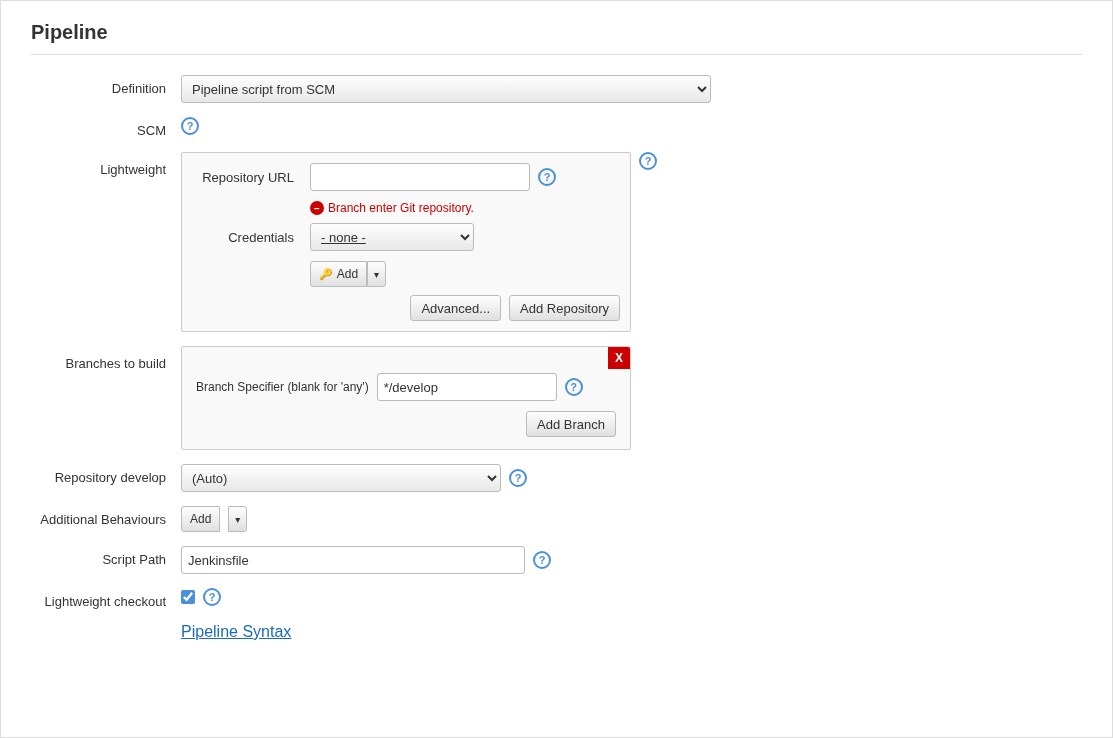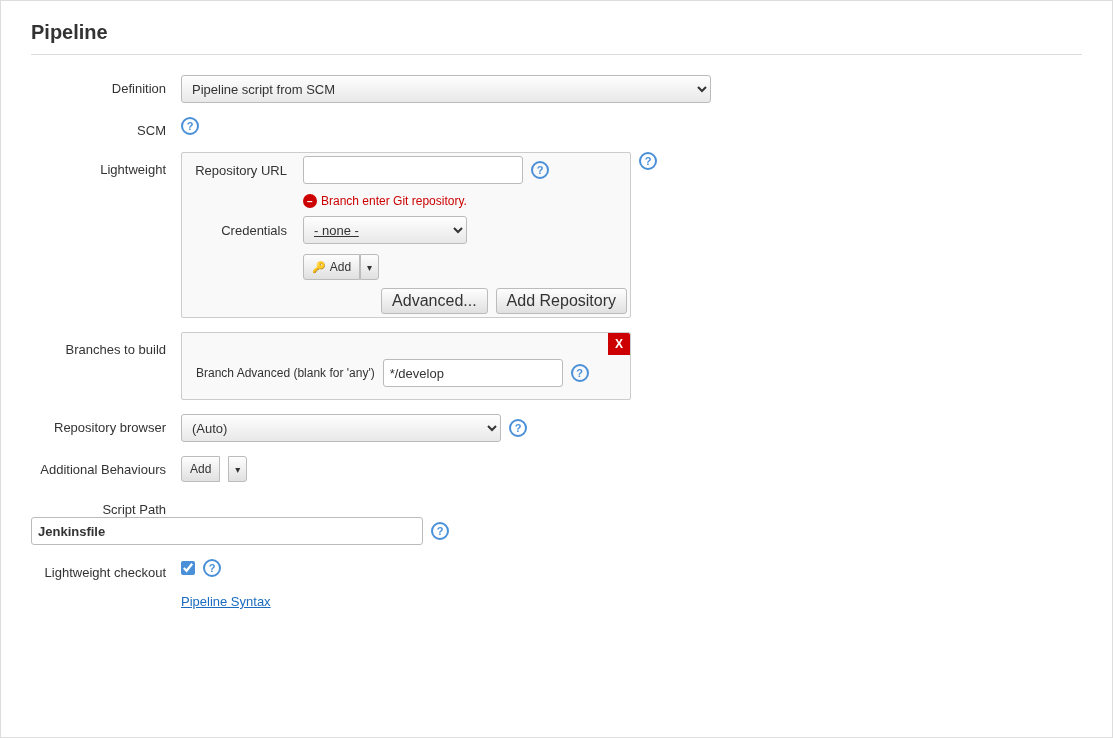--- a/index.html
+++ b/index.html
@@ -78,21 +78,21 @@
       border: 2px solid #4a90d9;
       color: #4a90d9;
       font-size: 11px;
       font-weight: bold;
       cursor: pointer;
       flex-shrink: 0;
     }
     .repositories-box {
       border: 1px solid #ccc;
       background: #f9f9f9;
-      padding: 3px;
+      padding: 10px;
       width: 450px;
       border-radius: 2px;
     }
     .repo-inner-row {
       display: flex;
       align-items: center;
       margin-bottom: 10px;
       gap: 8px;
     }
     .repo-label {
@@ -121,21 +121,21 @@
       display: inline-flex;
       align-items: center;
       justify-content: center;
       color: #fff;
       font-size: 10px;
       font-weight: bold;
       flex-shrink: 0;
     }
     .btn {
       padding: 4px 10px;
-      font-size: 16px;
+      font-size: 13px;
       border: 1px solid #bbb;
       border-radius: 3px;
       background: linear-gradient(to bottom, #fefefe, #e0e0e0);
       cursor: pointer;
       color: #333;
       height: 26px;
       display: inline-flex;
       align-items: center;
       gap: 4px;
     }
@@ -211,39 +211,38 @@
       margin-top: 6px;
     }
     .branch-label {
       font-size: 12px;
       color: #333;
     }
     .repo-browser-select {
       width: 320px;
     }
     .script-path-input {
-      width: 392px;
-      font-weight: bold;
+      width: 344px;
     }
     .checkbox-wrap {
       display: flex;
       align-items: center;
       gap: 6px;
     }
     input[type="checkbox"] {
       width: 14px;
       height: 14px;
       cursor: pointer;
       accent-color: #4a90d9;
     }
     .pipeline-syntax-link {
       color: #1a6bbf;
       text-decoration: underline;
       cursor: pointer;
-      font-size: 13px;
+      font-size: 16px;
     }
     .link-row {
       margin-left: 150px;
       margin-top: 8px;
     }
     .repos-outer {
       display: flex;
       align-items: flex-start;
       gap: 8px;
     }
@@ -308,49 +307,52 @@
       <span class="help-icon">?</span>
     </div>
   </div>
 
   <div class="form-row" style="align-items:flex-start; margin-top:6px;">
     <div class="form-label" style="padding-top:10px;">Branches to build</div>
     <div style="display:flex; align-items:flex-start; gap:8px;">
       <div class="branches-box">
         <button class="x-btn">X</button>
         <div class="branch-row" style="margin-top:14px;">
-          <span class="branch-label">Branch Advanced (blank for 'any')</span>
+          <span class="branch-label">Branch Specifier (blank for 'any')</span>
           <input type="text" class="branch-input" value="*/develop" style="">
           <span class="help-icon">?</span>
         </div>
+        <div class="btn-row" style="margin-top:10px;">
+          <button class="btn">Add Branch</button>
+        </div>
       </div>
     </div>
   </div>
 
   <div class="form-row" style="margin-top:6px;">
-    <div class="form-label">Repository browser</div>
+    <div class="form-label">Repository develop</div>
     <div class="form-control-wrap">
       <select class="repo-browser-select">
         <option>(Auto)</option>
       </select>
       <span class="help-icon">?</span>
     </div>
   </div>
 
   <div class="form-row">
     <div class="form-label">Additional Behaviours</div>
     <div class="form-control-wrap">
       <span class="add-main" style="border-radius:3px 0 0 3px;">
         <span>Add</span>
       </span>
         <span class="add-caret">▾</span>
     </div>
   </div>
 
-  <div class="form-row" style="margin-top:14px;flex-direction:column;">
+  <div class="form-row" style="margin-top:14px;">
     <div class="form-label">Script Path</div>
     <div class="form-control-wrap">
       <input type="text" class="script-path-input" value="Jenkinsfile" style="">
       <span class="help-icon">?</span>
     </div>
   </div>
 
   <div class="form-row">
     <div class="form-label">Lightweight checkout</div>
     <div class="form-control-wrap">

